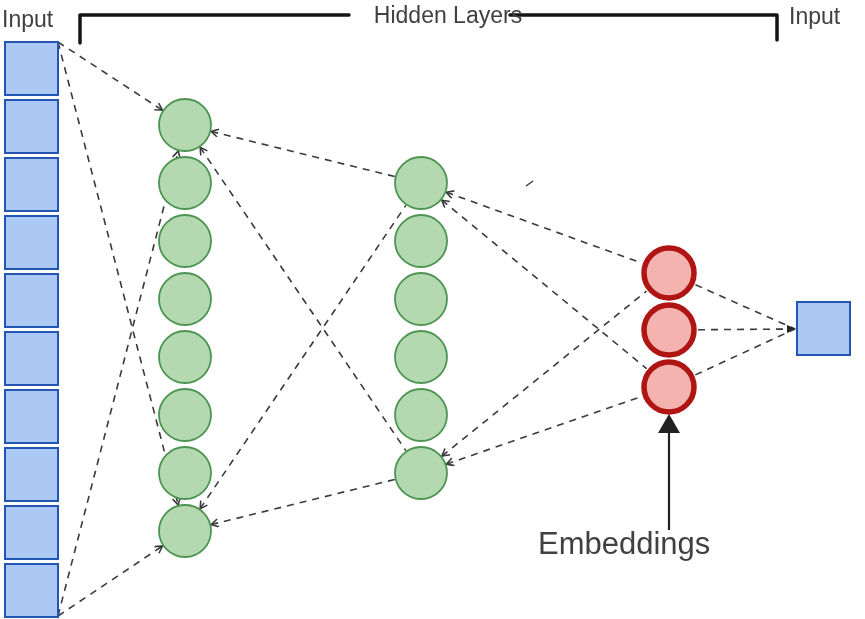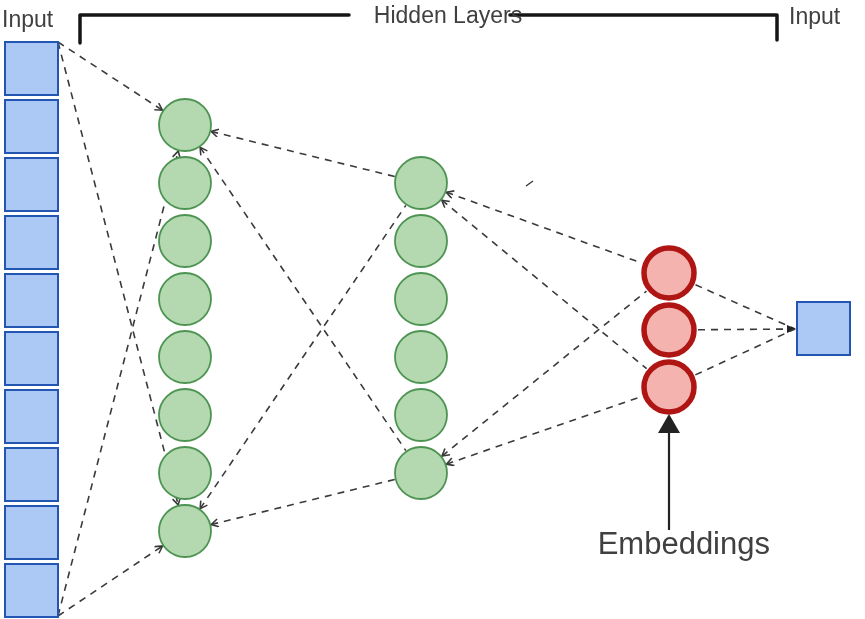--- a/index.html
+++ b/index.html
@@ -8,21 +8,21 @@
     width:865px;height:619px;
     background:#ffffff;
     font-family:"Liberation Sans", sans-serif;
     overflow:hidden;
   }
   .canvas svg{position:absolute;left:0;top:0;}
   .lbl{position:absolute;color:#404040;white-space:nowrap;}
   .lbl.input{left:2px;top:6px;font-size:23px;}
   .lbl.hidden{left:298px;top:2px;width:300px;text-align:center;font-size:23px;}
   .lbl.output{left:789px;top:3px;font-size:23px;}
-  .lbl.embeddings{left:520px;top:526px;width:250px;text-align:right;font-size:31px;}
+  .lbl.embeddings{left:538px;top:526px;width:250px;text-align:left;font-size:31px;}
 </style>
 </head>
 <body>
 
 <div class="canvas">
   <svg id="net" width="865" height="619" viewBox="0 0 865 619">
       <defs>
         <marker id="arwE" markerWidth="10" markerHeight="10" refX="8" refY="4.5" markerUnits="userSpaceOnUse" orient="auto">
           <path d="M1,0.5 L8,4.5 L1,8.5" fill="none" stroke="#3a3a3a" stroke-width="1.6"></path>
         </marker>

